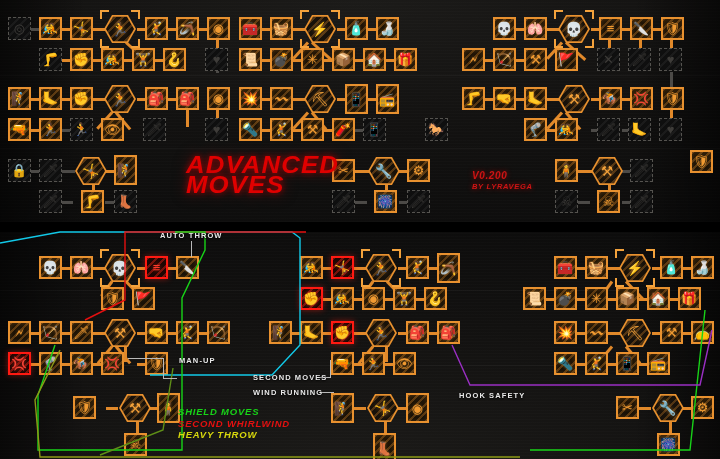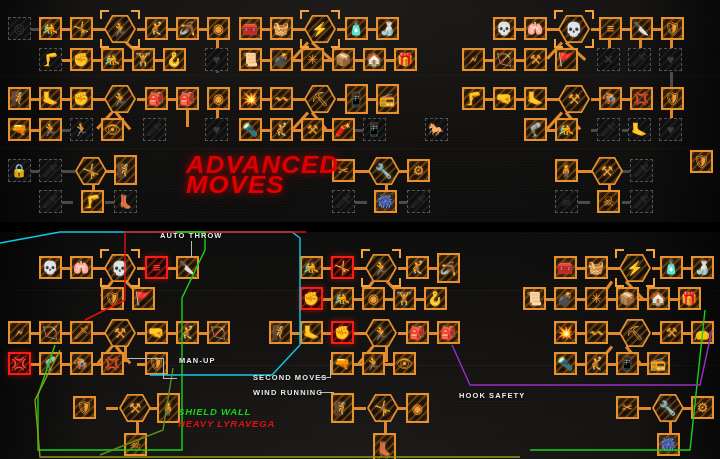--- a/index.html
+++ b/index.html
@@ -580,20 +580,24 @@
         <span class="g">☠</span>
       </div>
     <div class="node locked" style="left:630px;top:190px">
         <span class="g">🗡</span>
       </div>
 
     <div id="title-advanced">
       <span>ADVANCED</span>
       <span class="l2">MOVES</span>
     </div>
+    <div id="version">
+      <span>V0.200</span>
+      <span class="by">BY LYRAVEGA</span>
+    </div>
 
     <div class="tex"></div>
   </div>
 
   <div id="divider"></div>
 
   <div class="half" id="bottom-half">
     <div class="band-sep" style="top:58px"></div>
     <div class="band-sep" style="top:133px"></div>
 
@@ -953,17 +957,18 @@
   <div class="callout" style="left:253px;top:373px">SECOND MOVES</div>
   <div class="leader h" style="left:316px;top:377px;width:14px"></div>
   <div class="leader v" style="left:330px;top:360px;height:18px"></div>
 
   <div class="callout" style="left:253px;top:388px">WIND RUNNING</div>
   <div class="leader h" style="left:320px;top:392px;width:14px"></div>
 
   <div class="callout" style="left:459px;top:391px">HOOK SAFETY</div>
 
   <div id="legend">
-    <div style="color:#18d318">SHIELD WALL</div>
-    <div style="color:#e41010">HEAVY LYRAVEGA</div>
+    <div style="color:#18d318">SHIELD MOVES</div>
+    <div style="color:#e41010">SECOND WHIRLWIND</div>
+    <div style="color:#d8d80d">HEAVY THROW</div>
   </div>
 
 </div>
 
 </body></html>

